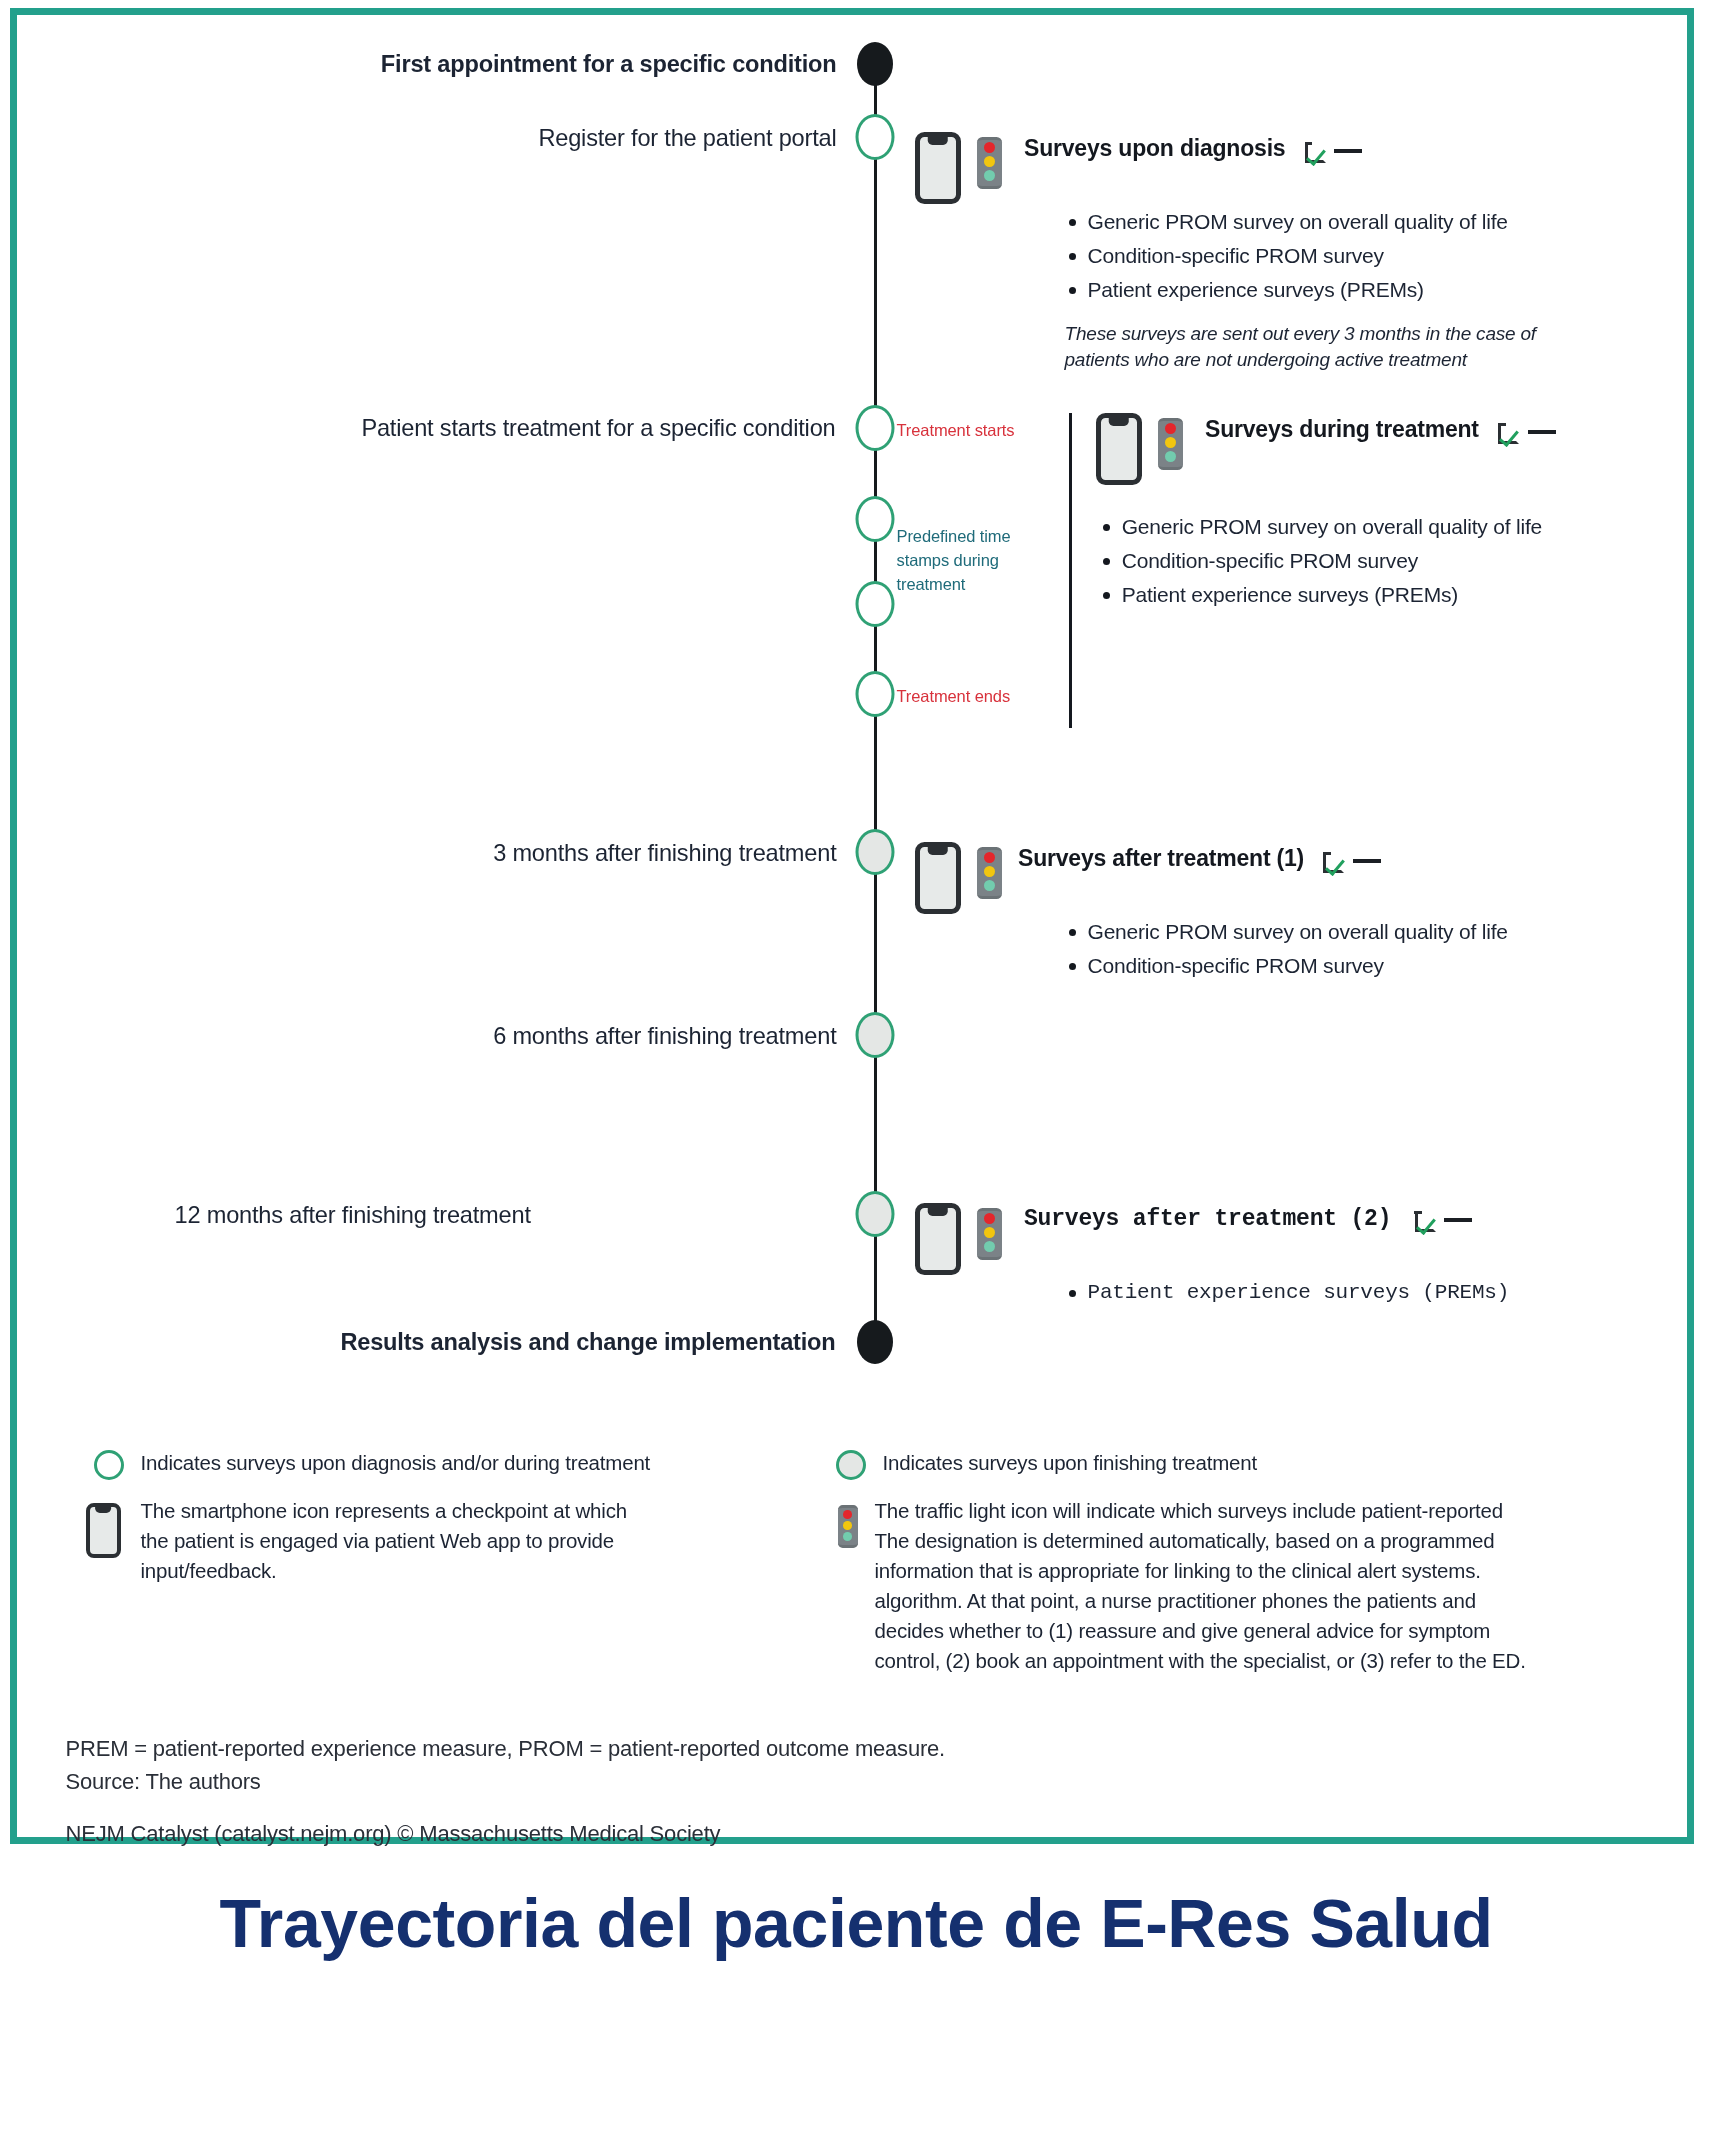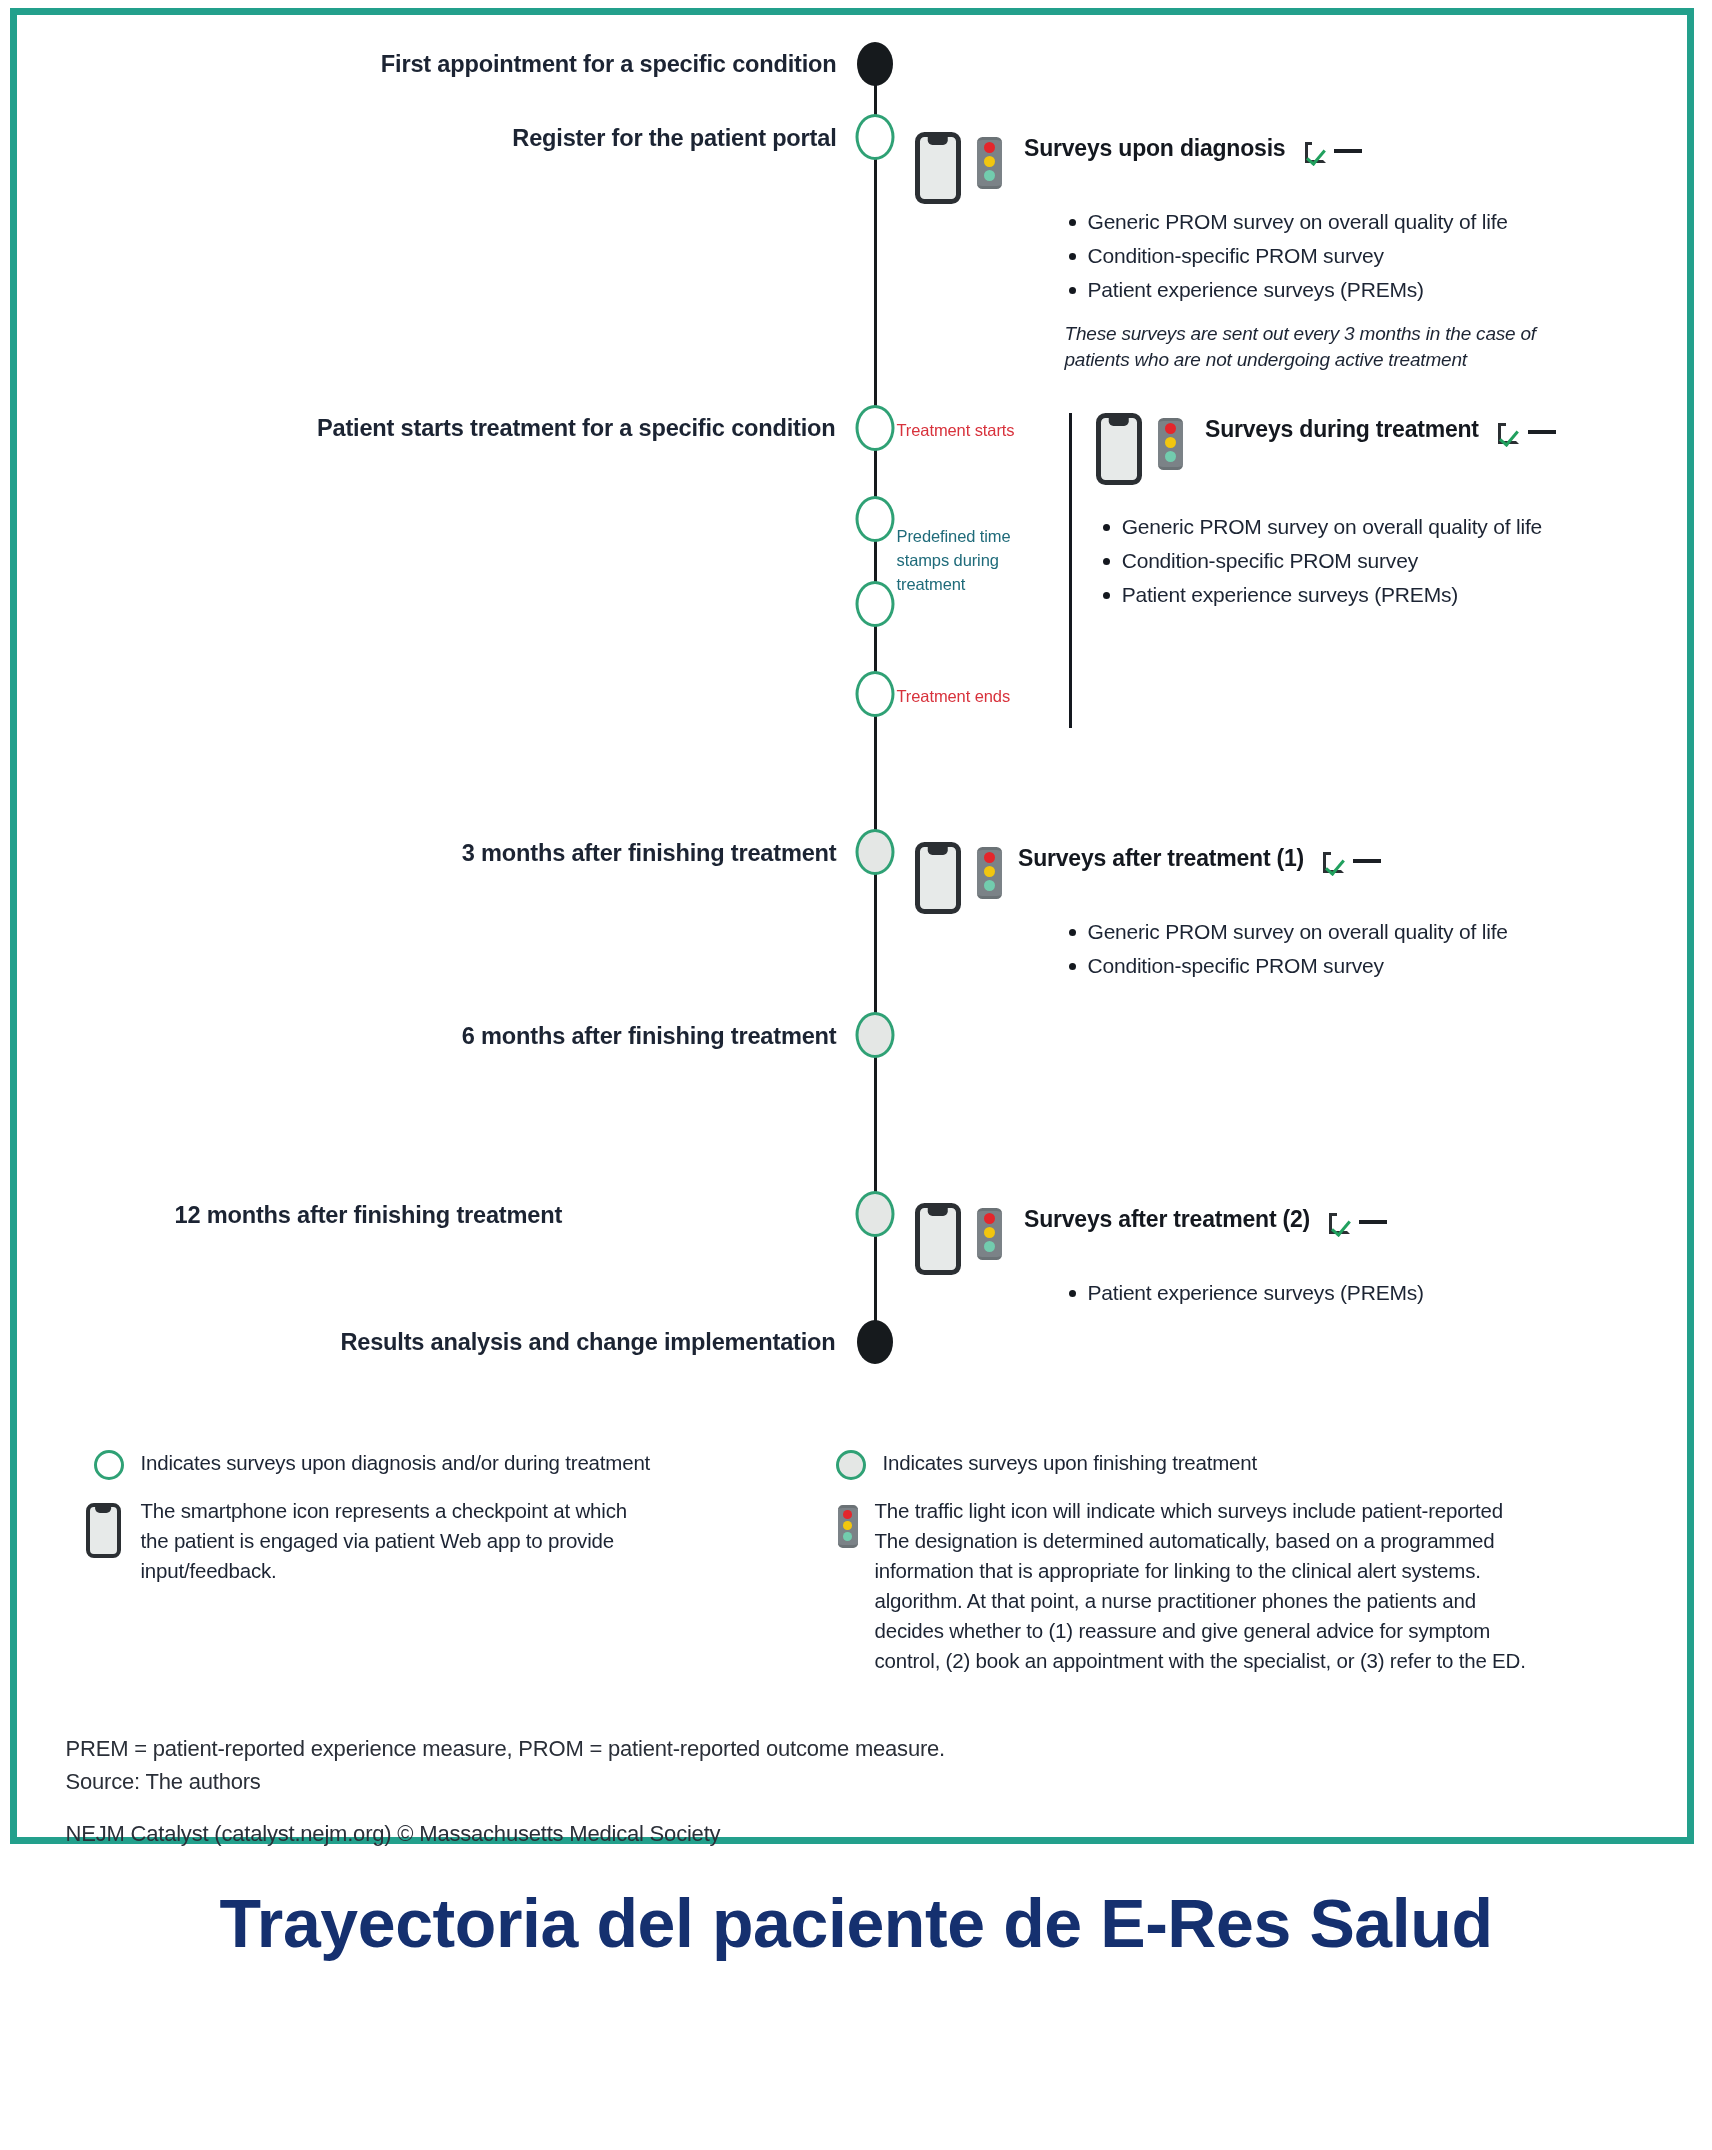--- a/index.html
+++ b/index.html
@@ -46,21 +46,20 @@
 
   
   .stage-label{
     position:absolute;
     right:1712px;
     text-align:right;
     white-space:nowrap;
     font-size:23.6px;
     color:#1c2433;
     letter-spacing:-0.2px;
-    font-weight:bold;
   }
   .stage-label.bold{font-weight:bold;}
 
   .lane-label{
     position:absolute;
     font-size:16.5px;
     line-height:23.6px;
     letter-spacing:-0.1px;
   }
   .lane-label.red{color:#d8323c;}
@@ -264,21 +263,21 @@
           <span class="sv-title">Surveys after treatment (1)</span>
           <span class="check-icon" style="margin-left:15.8px;"></span><span class="dash"></span>
         </span>
       </div>
       <ul class="bullets" style="margin-left:150px;margin-top:1.6px;">
         <li>Generic PROM survey on overall quality of life</li>
         <li>Condition-specific PROM survey</li>
       </ul>
     </div>
 
-    <div class="survey-block" style="left:898px;top:1188px;">
+    <div class="survey-block" style="left:898px;top:1188px;font-family:Liberation Mono, monospace;">
       <div class="survey-head">
         <span class="phone-icon"></span>
         <span class="traffic-icon" style="margin-left:16.5px;margin-top:4.7px;">
           <i class="r"></i>
           <i class="y"></i>
           <i class="g"></i>
         </span>
         <span style="margin-left:22px;margin-top:3.2px;">
           <span class="sv-title">Surveys after treatment (2)</span>
           <span class="check-icon" style="margin-left:15.8px;"></span><span class="dash"></span>

